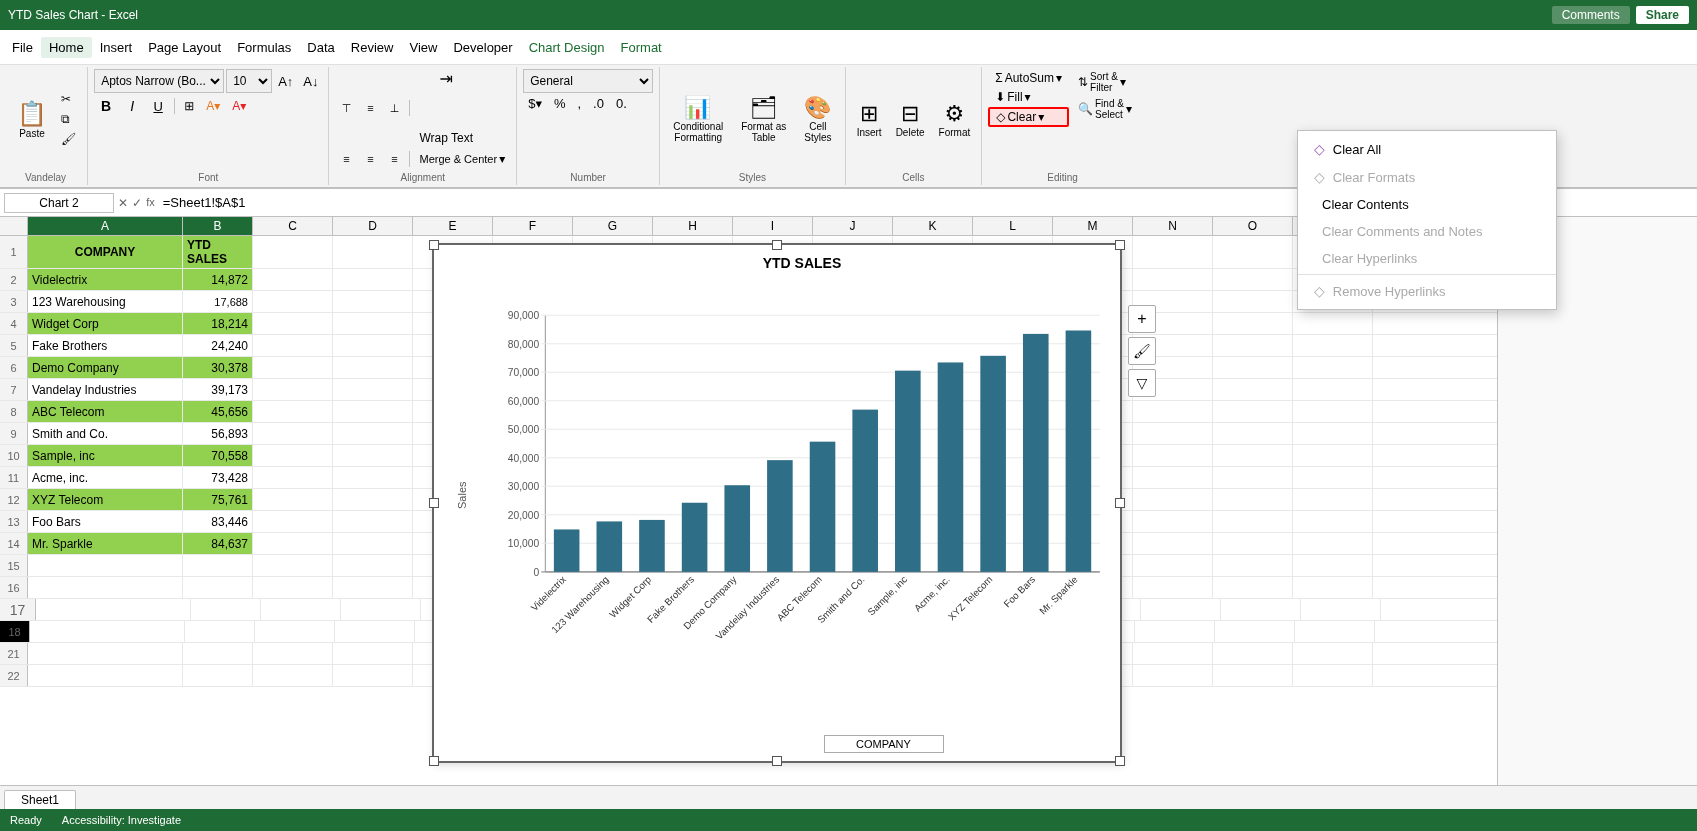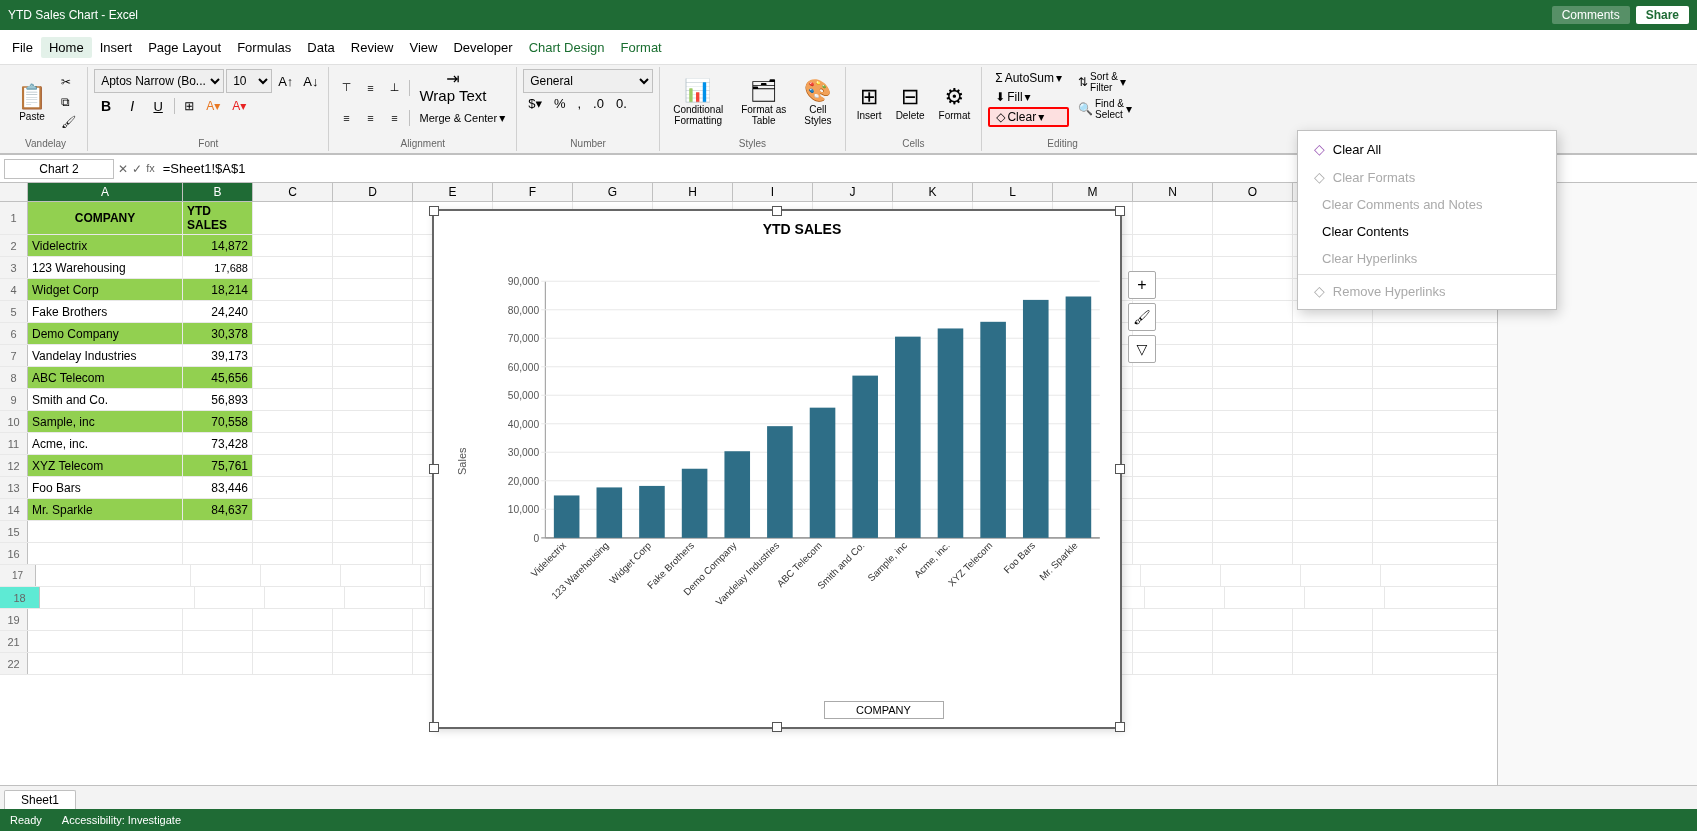--- a/index.html
+++ b/index.html
@@ -69,21 +69,21 @@
   </div>
 
   <div style="display:flex;flex-direction:column;padding:2px 6px 16px;border-right:1px solid #d0d0d0;position:relative;">
     <div style="display:flex;gap:2px;margin-bottom:2px;align-items:center;">
       <button style="background:transparent;border:1px solid transparent;cursor:pointer;width:22px;height:20px;font-size:11px;border-radius:2px;">⊤</button>
       <button style="background:transparent;border:1px solid transparent;cursor:pointer;width:22px;height:20px;font-size:11px;border-radius:2px;">≡</button>
       <button style="background:transparent;border:1px solid transparent;cursor:pointer;width:22px;height:20px;font-size:11px;border-radius:2px;">⊥</button>
       <div style="width:1px;height:16px;background:#c0c0c0;margin:0 2px;"></div>
       <div style="display:flex;flex-direction:column;align-items:center;cursor:pointer;padding:1px 4px;border:1px solid transparent;border-radius:2px;">
         <span style="font-size:16px;line-height:1;">⇥</span>
-        <span style="font-size:15px;white-space:nowrap;">Wrap Text</span>
+        <span style="font-size:12px;white-space:nowrap;margin-top:44px;">Wrap Text</span>
       </div>
     </div>
     <div style="display:flex;gap:2px;align-items:center;">
       <button style="background:transparent;border:1px solid transparent;cursor:pointer;width:22px;height:20px;font-size:11px;border-radius:2px;">≡</button>
       <button style="background:transparent;border:1px solid transparent;cursor:pointer;width:22px;height:20px;font-size:11px;border-radius:2px;">≡</button>
       <button style="background:transparent;border:1px solid transparent;cursor:pointer;width:22px;height:20px;font-size:11px;border-radius:2px;">≡</button>
       <div style="width:1px;height:16px;background:#c0c0c0;margin:0 2px;"></div>
       <div style="display:flex;align-items:center;gap:2px;cursor:pointer;padding:1px 4px;border:1px solid transparent;border-radius:2px;">
         <span style="font-size:11px;white-space:nowrap;">Merge &amp; Center</span>
         <span>▾</span>
@@ -512,59 +512,40 @@
           <div style="width: 80px; min-width: 80px; border-right: 1px solid rgb(232, 232, 232); padding: 2px 4px; font-size: 12px; display: flex; align-items: center;"></div>
           <div style="width: 80px; min-width: 80px; border-right: 1px solid rgb(232, 232, 232); padding: 2px 4px; font-size: 12px; display: flex; align-items: center;"></div>
           <div style="width: 80px; min-width: 80px; border-right: 1px solid rgb(232, 232, 232); padding: 2px 4px; font-size: 12px; display: flex; align-items: center;"></div>
           <div style="width: 80px; min-width: 80px; border-right: 1px solid rgb(232, 232, 232); padding: 2px 4px; font-size: 12px; display: flex; align-items: center;"></div>
           <div style="width: 80px; min-width: 80px; border-right: 1px solid rgb(232, 232, 232); padding: 2px 4px; font-size: 12px; display: flex; align-items: center;"></div>
           <div style="width: 80px; min-width: 80px; border-right: 1px solid rgb(232, 232, 232); padding: 2px 4px; font-size: 12px; display: flex; align-items: center;"></div>
           <div style="width: 80px; min-width: 80px; border-right: 1px solid rgb(232, 232, 232); padding: 2px 4px; font-size: 12px; display: flex; align-items: center;"></div>
           <div style="width: 80px; min-width: 80px; border-right: 1px solid rgb(232, 232, 232); padding: 2px 4px; font-size: 12px; display: flex; align-items: center;"></div>
         </div>
         <div style="display: flex; border-bottom: 1px solid rgb(232, 232, 232); min-height: 22px;">
-          <div style="width: 36px; min-width: 28px; text-align: center; border-right: 1px solid rgb(192, 192, 192); background: rgb(243, 243, 243); font-size: 10px; color: rgb(102, 102, 102); padding: 2px; display: flex; align-items: center; justify-content: center;">17</div>
+          <div style="width: 36px; min-width: 28px; text-align: center; border-right: 1px solid rgb(192, 192, 192); background: rgb(243, 243, 243); font-size: 14px; color: rgb(102, 102, 102); padding: 2px; display: flex; align-items: center; justify-content: center;">17</div>
           <div style="width: 155px; min-width: 155px; border-right: 1px solid rgb(232, 232, 232); padding: 2px 4px; font-size: 12px; display: flex; align-items: center;"></div>
           <div style="width: 70px; min-width: 70px; border-right: 1px solid rgb(232, 232, 232); padding: 2px 4px; font-size: 12px; display: flex; align-items: center; justify-content: flex-end;"></div>
           <div style="width: 80px; min-width: 80px; border-right: 1px solid rgb(232, 232, 232); padding: 2px 4px; font-size: 12px; display: flex; align-items: center;"></div>
           <div style="width: 80px; min-width: 80px; border-right: 1px solid rgb(232, 232, 232); padding: 2px 4px; font-size: 12px; display: flex; align-items: center;"></div>
           <div style="width: 80px; min-width: 80px; border-right: 1px solid rgb(232, 232, 232); padding: 2px 4px; font-size: 12px; display: flex; align-items: center;"></div>
           <div style="width: 80px; min-width: 80px; border-right: 1px solid rgb(232, 232, 232); padding: 2px 4px; font-size: 12px; display: flex; align-items: center;"></div>
           <div style="width: 80px; min-width: 80px; border-right: 1px solid rgb(232, 232, 232); padding: 2px 4px; font-size: 12px; display: flex; align-items: center;"></div>
           <div style="width: 80px; min-width: 80px; border-right: 1px solid rgb(232, 232, 232); padding: 2px 4px; font-size: 12px; display: flex; align-items: center;"></div>
           <div style="width: 80px; min-width: 80px; border-right: 1px solid rgb(232, 232, 232); padding: 2px 4px; font-size: 12px; display: flex; align-items: center;"></div>
           <div style="width: 80px; min-width: 80px; border-right: 1px solid rgb(232, 232, 232); padding: 2px 4px; font-size: 12px; display: flex; align-items: center;"></div>
           <div style="width: 80px; min-width: 80px; border-right: 1px solid rgb(232, 232, 232); padding: 2px 4px; font-size: 12px; display: flex; align-items: center;"></div>
           <div style="width: 80px; min-width: 80px; border-right: 1px solid rgb(232, 232, 232); padding: 2px 4px; font-size: 12px; display: flex; align-items: center;"></div>
           <div style="width: 80px; min-width: 80px; border-right: 1px solid rgb(232, 232, 232); padding: 2px 4px; font-size: 12px; display: flex; align-items: center;"></div>
           <div style="width: 80px; min-width: 80px; border-right: 1px solid rgb(232, 232, 232); padding: 2px 4px; font-size: 12px; display: flex; align-items: center;"></div>
           <div style="width: 80px; min-width: 80px; border-right: 1px solid rgb(232, 232, 232); padding: 2px 4px; font-size: 12px; display: flex; align-items: center;"></div>
           <div style="width: 80px; min-width: 80px; border-right: 1px solid rgb(232, 232, 232); padding: 2px 4px; font-size: 12px; display: flex; align-items: center;"></div>
         </div>
         <div style="display: flex; border-bottom: 1px solid rgb(232, 232, 232); min-height: 22px;">
-          <div style="width: 40px; min-width: 28px; text-align: left; border-right: 1px solid rgb(192, 192, 192); background: #5eead4; font-size: 11px; color: rgb(102, 102, 102); padding: 2px; display: flex; align-items: center; justify-content: center;">18</div>
-          <div style="width: 155px; min-width: 155px; border-right: 1px solid rgb(232, 232, 232); padding: 2px 4px; font-size: 12px; display: flex; align-items: center;"></div>
-          <div style="width: 70px; min-width: 70px; border-right: 1px solid rgb(232, 232, 232); padding: 2px 4px; font-size: 12px; display: flex; align-items: center; justify-content: flex-end;"></div>
-          <div style="width: 80px; min-width: 80px; border-right: 1px solid rgb(232, 232, 232); padding: 2px 4px; font-size: 12px; display: flex; align-items: center;"></div>
-          <div style="width: 80px; min-width: 80px; border-right: 1px solid rgb(232, 232, 232); padding: 2px 4px; font-size: 12px; display: flex; align-items: center;"></div>
-          <div style="width: 80px; min-width: 80px; border-right: 1px solid rgb(232, 232, 232); padding: 2px 4px; font-size: 12px; display: flex; align-items: center;"></div>
-          <div style="width: 80px; min-width: 80px; border-right: 1px solid rgb(232, 232, 232); padding: 2px 4px; font-size: 12px; display: flex; align-items: center;"></div>
-          <div style="width: 80px; min-width: 80px; border-right: 1px solid rgb(232, 232, 232); padding: 2px 4px; font-size: 12px; display: flex; align-items: center;"></div>
-          <div style="width: 80px; min-width: 80px; border-right: 1px solid rgb(232, 232, 232); padding: 2px 4px; font-size: 12px; display: flex; align-items: center;"></div>
-          <div style="width: 80px; min-width: 80px; border-right: 1px solid rgb(232, 232, 232); padding: 2px 4px; font-size: 12px; display: flex; align-items: center;"></div>
-          <div style="width: 80px; min-width: 80px; border-right: 1px solid rgb(232, 232, 232); padding: 2px 4px; font-size: 12px; display: flex; align-items: center;"></div>
-          <div style="width: 80px; min-width: 80px; border-right: 1px solid rgb(232, 232, 232); padding: 2px 4px; font-size: 12px; display: flex; align-items: center;"></div>
-          <div style="width: 80px; min-width: 80px; border-right: 1px solid rgb(232, 232, 232); padding: 2px 4px; font-size: 12px; display: flex; align-items: center;"></div>
-          <div style="width: 80px; min-width: 80px; border-right: 1px solid rgb(232, 232, 232); padding: 2px 4px; font-size: 12px; display: flex; align-items: center;"></div>
-          <div style="width: 80px; min-width: 80px; border-right: 1px solid rgb(232, 232, 232); padding: 2px 4px; font-size: 12px; display: flex; align-items: center;"></div>
-          <div style="width: 80px; min-width: 80px; border-right: 1px solid rgb(232, 232, 232); padding: 2px 4px; font-size: 12px; display: flex; align-items: center;"></div>
-          <div style="width: 80px; min-width: 80px; border-right: 1px solid rgb(232, 232, 232); padding: 2px 4px; font-size: 12px; display: flex; align-items: center;"></div>
-        </div>
-        <div style="display: flex; border-bottom: 1px solid rgb(232, 232, 232); min-height: 22px;">
-          <div style="width: 28px; min-width: 28px; text-align: center; border-right: 1px solid rgb(192, 192, 192); background: rgb(243, 243, 243); font-size: 11px; color: rgb(102, 102, 102); padding: 2px; display: flex; align-items: center; justify-content: center;">19</div>
+          <div style="width: 30px; min-width: 28px; text-align: left; border-right: 1px solid rgb(192, 192, 192); background: #000000; font-size: 11px; color: rgb(102, 102, 102); padding: 2px; display: flex; align-items: center; justify-content: center;">18</div>
           <div style="width: 155px; min-width: 155px; border-right: 1px solid rgb(232, 232, 232); padding: 2px 4px; font-size: 12px; display: flex; align-items: center;"></div>
           <div style="width: 70px; min-width: 70px; border-right: 1px solid rgb(232, 232, 232); padding: 2px 4px; font-size: 12px; display: flex; align-items: center; justify-content: flex-end;"></div>
           <div style="width: 80px; min-width: 80px; border-right: 1px solid rgb(232, 232, 232); padding: 2px 4px; font-size: 12px; display: flex; align-items: center;"></div>
           <div style="width: 80px; min-width: 80px; border-right: 1px solid rgb(232, 232, 232); padding: 2px 4px; font-size: 12px; display: flex; align-items: center;"></div>
           <div style="width: 80px; min-width: 80px; border-right: 1px solid rgb(232, 232, 232); padding: 2px 4px; font-size: 12px; display: flex; align-items: center;"></div>
           <div style="width: 80px; min-width: 80px; border-right: 1px solid rgb(232, 232, 232); padding: 2px 4px; font-size: 12px; display: flex; align-items: center;"></div>
           <div style="width: 80px; min-width: 80px; border-right: 1px solid rgb(232, 232, 232); padding: 2px 4px; font-size: 12px; display: flex; align-items: center;"></div>
           <div style="width: 80px; min-width: 80px; border-right: 1px solid rgb(232, 232, 232); padding: 2px 4px; font-size: 12px; display: flex; align-items: center;"></div>
           <div style="width: 80px; min-width: 80px; border-right: 1px solid rgb(232, 232, 232); padding: 2px 4px; font-size: 12px; display: flex; align-items: center;"></div>
           <div style="width: 80px; min-width: 80px; border-right: 1px solid rgb(232, 232, 232); padding: 2px 4px; font-size: 12px; display: flex; align-items: center;"></div>
@@ -707,27 +688,27 @@
 
 <div style="position:fixed;top:130px;right:140px;background:#fff;border:1px solid #c0c0c0;box-shadow:2px 4px 12px rgba(0,0,0,0.2);z-index:200;width:260px;padding:4px 0;">
   <div style="padding:6px 16px;cursor:pointer;font-size:13px;display:flex;align-items:center;gap:8px;">
     <span style="color:#9b59b6;font-size:14px;">◇</span>
     <span>Clear All</span>
   </div>
   <div style="padding:6px 16px;cursor:default;font-size:13px;display:flex;align-items:center;gap:8px;color:#aaa;">
     <span style="font-size:14px;">◇</span>
     <span>Clear Formats</span>
   </div>
+  <div style="padding:6px 16px;cursor:pointer;font-size:13px;display:flex;align-items:center;gap:8px;">
+    <span style="font-size:14px;"> </span>
+    <span>Clear Contents</span>
+  </div>
   <div style="padding:6px 16px;cursor:default;font-size:13px;display:flex;align-items:center;gap:8px;color:#aaa;">
     <span style="font-size:14px;"> </span>
     <span>Clear Comments and Notes</span>
-  </div>
-  <div style="padding:6px 16px;cursor:pointer;font-size:13px;display:flex;align-items:center;gap:8px;">
-    <span style="font-size:14px;"> </span>
-    <span>Clear Contents</span>
   </div>
   <div style="padding:6px 16px;cursor:default;font-size:13px;display:flex;align-items:center;gap:8px;color:#aaa;">
     <span style="font-size:14px;"> </span>
     <span>Clear Hyperlinks</span>
   </div>
   <div style="height:1px;background:#e0e0e0;margin:2px 0;"></div>
   <div style="padding:6px 16px;cursor:default;font-size:13px;display:flex;align-items:center;gap:8px;color:#aaa;">
     <span style="font-size:14px;color:#aaa;">◇</span>
     <span>Remove Hyperlinks</span>
   </div>

